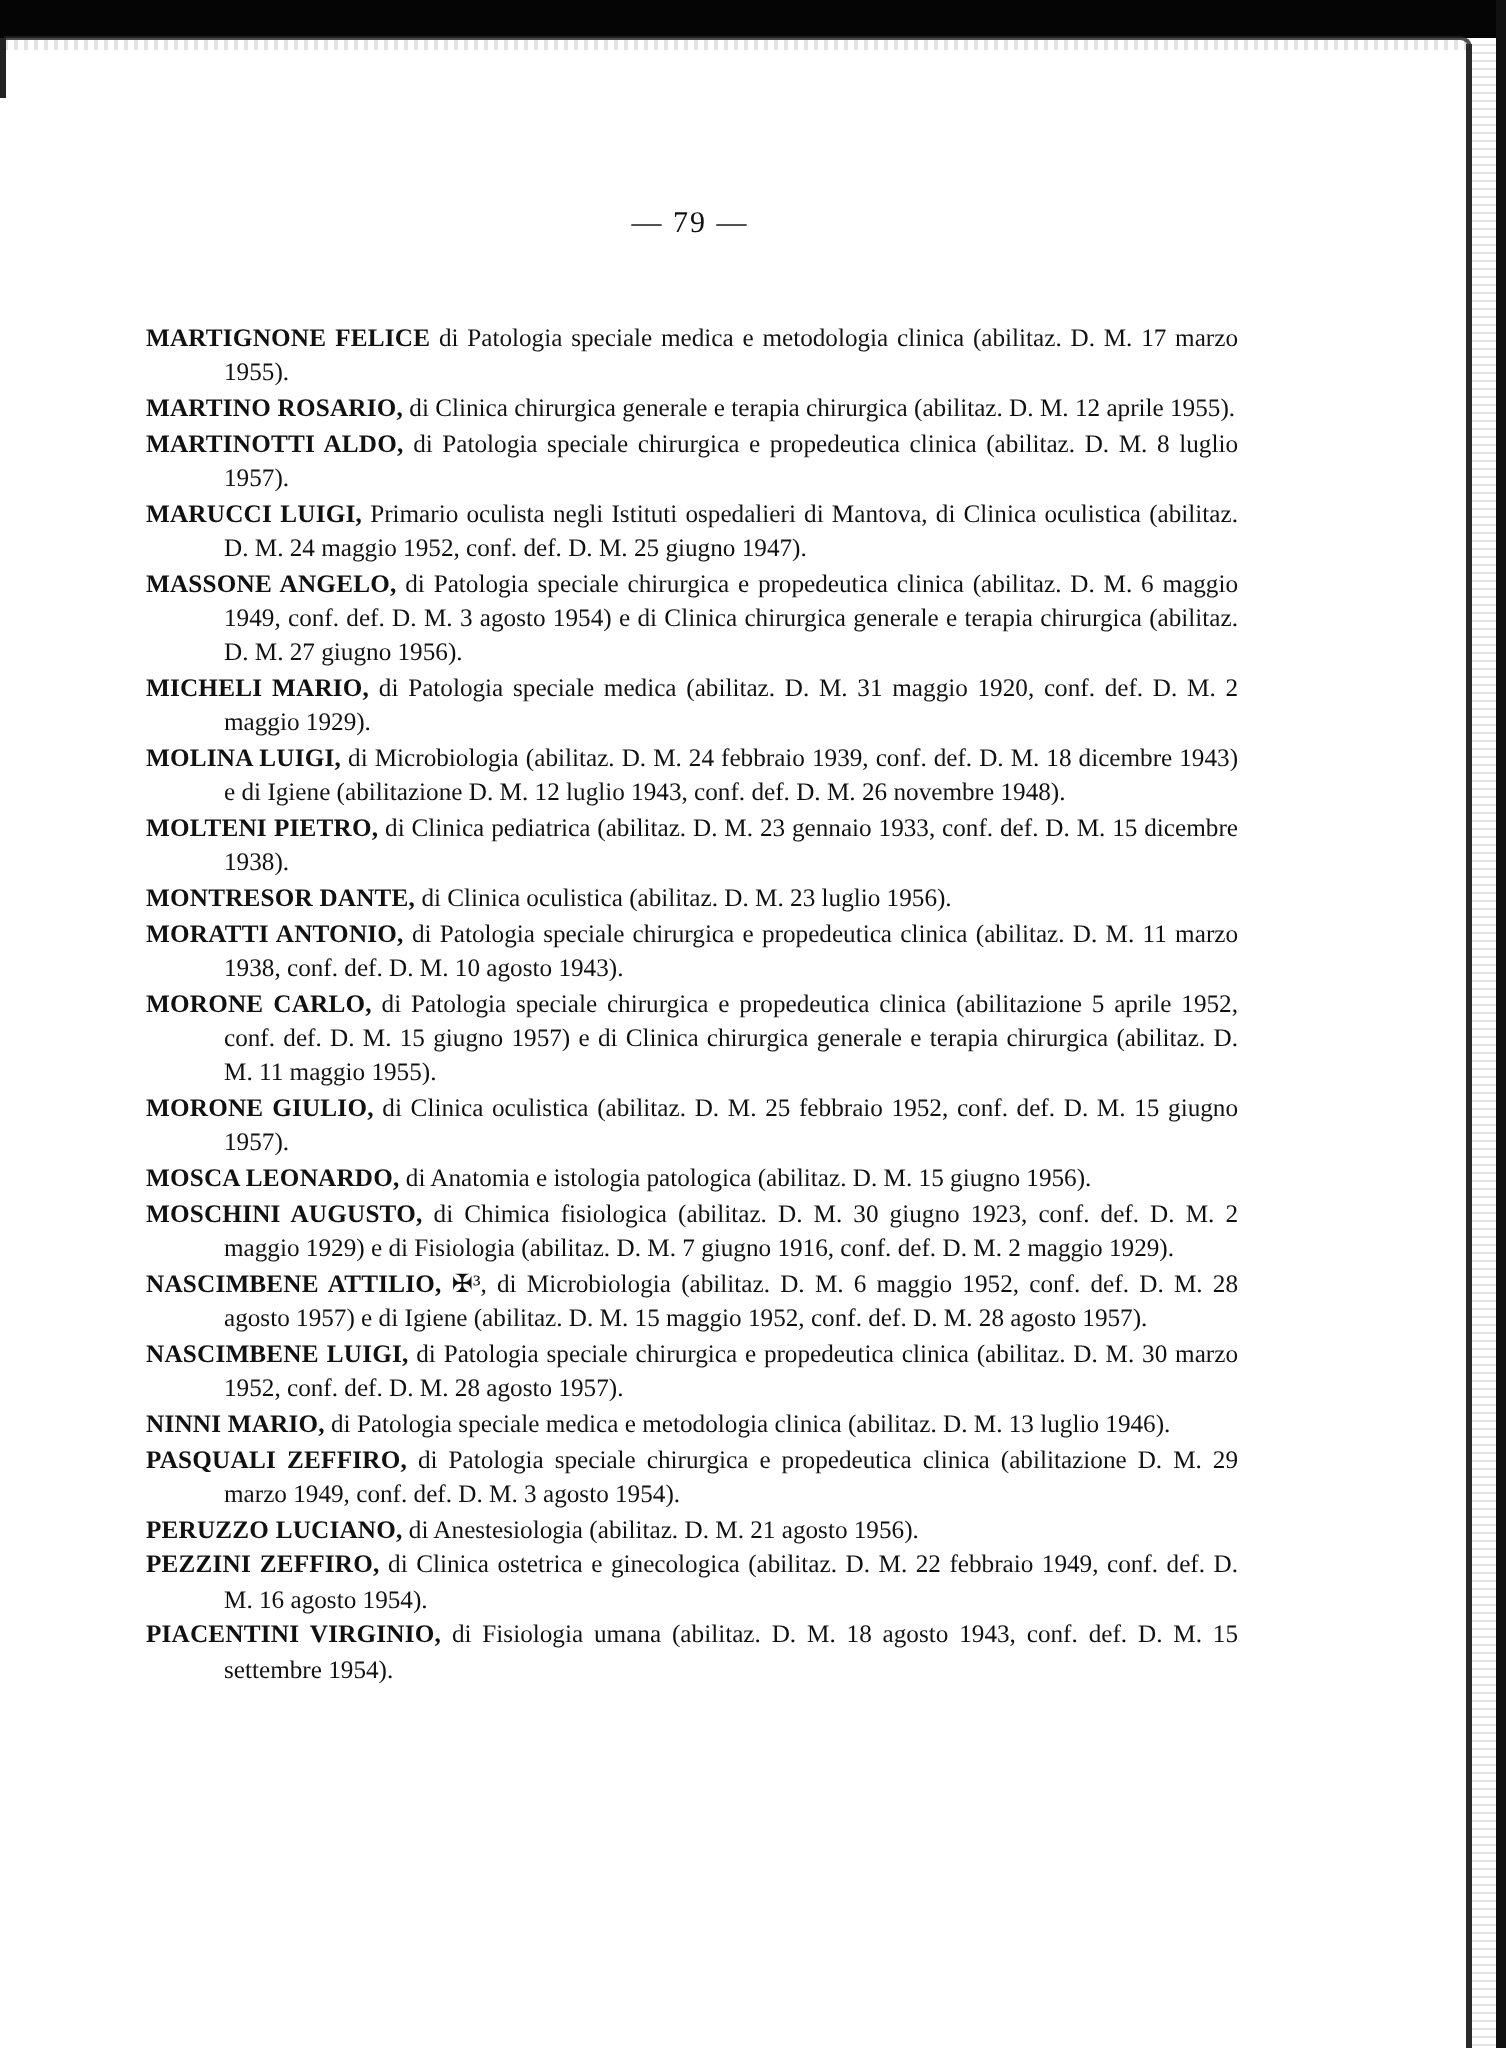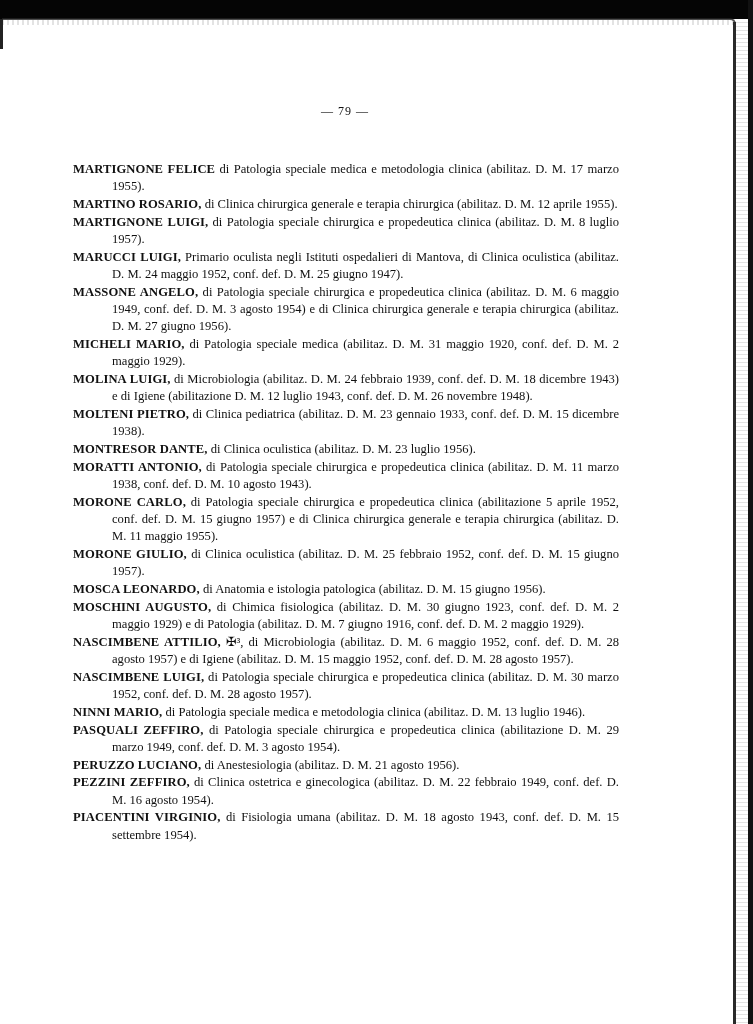--- a/index.html
+++ b/index.html
@@ -30,21 +30,21 @@
   .right-speckle {
     position: absolute; left: 736px; top: 22px; width: 12px; height: 1002px;
     background: repeating-linear-gradient(180deg, #cfcfcf 0 1px, #fff 1px 4px);
     opacity: 0.6;
   }
   .right-dark {
     position: absolute; left: 748px; top: 0; width: 5px; height: 1024px; background: #111;
   }
   .page-number {
     position: absolute; top: 104px; left: 0; width: 690px; text-align: center;
-    font-size: 12px; letter-spacing: 1px;
+    font-size: 15px; letter-spacing: 1px;
   }
   .entries {
     position: absolute; left: 73px; top: 161px; width: 546px;
     font-size: 12.6px; line-height: 17.2px;
   }
   .entry {
     margin: 0 0 0.6px 0;
     padding-left: 39px; text-indent: -39px;
     text-align: justify;
   }
@@ -59,32 +59,32 @@
 <div class="left-edge"></div>
 <div class="right-edge"></div>
 <div class="right-speckle"></div>
 <div class="right-dark"></div>
 
 <div class="page-number">— 79 —</div>
 
 <div class="entries" id="entries">
     <p class="entry"><span class="name">MARTIGNONE FELICE</span><span> di </span><span class="subject">Patologia speciale medica e metodologia clinica</span><span> (abilitaz. D. M. 17 marzo 1955).</span></p>
     <p class="entry"><span class="name">MARTINO ROSARIO,</span><span> di </span><span class="subject">Clinica chirurgica generale e terapia chirurgica</span><span> (abilitaz. D. M. 12 aprile 1955).</span></p>
-    <p class="entry"><span class="name">MARTIGNONE LUIGI,</span><span> di </span><span class="subject">Patologia speciale chirurgica e propedeutica clinica</span><span> (abilitaz. D. M. 8 luglio 1957).</span></p>
+    <p class="entry"><span class="name">MARTINOTTI ALDO,</span><span> di </span><span class="subject">Patologia speciale chirurgica e propedeutica clinica</span><span> (abilitaz. D. M. 8 luglio 1957).</span></p>
     <p class="entry"><span class="name">MARUCCI LUIGI,</span><span> Primario oculista negli Istituti ospedalieri di Mantova, di </span><span class="subject">Clinica oculistica</span><span> (abilitaz. D. M. 24 maggio 1952, conf. def. D. M. 25 giugno 1947).</span></p>
     <p class="entry"><span class="name">MASSONE ANGELO,</span><span> di </span><span class="subject">Patologia speciale chirurgica e propedeutica clinica</span><span> (abilitaz. D. M. 6 maggio 1949, conf. def. D. M. 3 agosto 1954) e di </span><span class="subject">Clinica chirurgica generale e terapia chirurgica</span><span> (abilitaz. D. M. 27 giugno 1956).</span></p>
     <p class="entry"><span class="name">MICHELI MARIO,</span><span> di </span><span class="subject">Patologia speciale medica</span><span> (abilitaz. D. M. 31 maggio 1920, conf. def. D. M. 2 maggio 1929).</span></p>
     <p class="entry"><span class="name">MOLINA LUIGI,</span><span> di </span><span class="subject">Microbiologia</span><span> (abilitaz. D. M. 24 febbraio 1939, conf. def. D. M. 18 dicembre 1943) e di </span><span class="subject">Igiene</span><span> (abilitazione D. M. 12 luglio 1943, conf. def. D. M. 26 novembre 1948).</span></p>
     <p class="entry"><span class="name">MOLTENI PIETRO,</span><span> di </span><span class="subject">Clinica pediatrica</span><span> (abilitaz. D. M. 23 gennaio 1933, conf. def. D. M. 15 dicembre 1938).</span></p>
     <p class="entry"><span class="name">MONTRESOR DANTE,</span><span> di </span><span class="subject">Clinica oculistica</span><span> (abilitaz. D. M. 23 luglio 1956).</span></p>
     <p class="entry"><span class="name">MORATTI ANTONIO,</span><span> di </span><span class="subject">Patologia speciale chirurgica e propedeutica clinica</span><span> (abilitaz. D. M. 11 marzo 1938, conf. def. D. M. 10 agosto 1943).</span></p>
     <p class="entry"><span class="name">MORONE CARLO,</span><span> di </span><span class="subject">Patologia speciale chirurgica e propedeutica clinica</span><span> (abilitazione 5 aprile 1952, conf. def. D. M. 15 giugno 1957) e di </span><span class="subject">Clinica chirurgica generale e terapia chirurgica</span><span> (abilitaz. D. M. 11 maggio 1955).</span></p>
     <p class="entry"><span class="name">MORONE GIULIO,</span><span> di </span><span class="subject">Clinica oculistica</span><span> (abilitaz. D. M. 25 febbraio 1952, conf. def. D. M. 15 giugno 1957).</span></p>
     <p class="entry"><span class="name">MOSCA LEONARDO,</span><span> di </span><span class="subject">Anatomia e istologia patologica</span><span> (abilitaz. D. M. 15 giugno 1956).</span></p>
-    <p class="entry"><span class="name">MOSCHINI AUGUSTO,</span><span> di </span><span class="subject">Chimica fisiologica</span><span> (abilitaz. D. M. 30 giugno 1923, conf. def. D. M. 2 maggio 1929) e di </span><span class="subject">Patologia</span><span> (abilitaz. D. M. 7 giugno 1916, conf. def. D. M. 2 maggio 1929).</span></p>
+    <p class="entry"><span class="name">MOSCHINI AUGUSTO,</span><span> di </span><span class="subject">Chimica fisiologica</span><span> (abilitaz. D. M. 30 giugno 1923, conf. def. D. M. 2 maggio 1929) e di </span><span class="subject">Fisiologia</span><span> (abilitaz. D. M. 7 giugno 1916, conf. def. D. M. 2 maggio 1929).</span></p>
     <p class="entry"><span class="name">NASCIMBENE ATTILIO,</span><span> ✠³, di </span><span class="subject">Microbiologia</span><span> (abilitaz. D. M. 6 maggio 1952, conf. def. D. M. 28 agosto 1957) e di </span><span class="subject">Igiene</span><span> (abilitaz. D. M. 15 maggio 1952, conf. def. D. M. 28 agosto 1957).</span></p>
     <p class="entry"><span class="name">NASCIMBENE LUIGI,</span><span> di Patologia speciale chirurgica e propedeutica clinica (abilitaz. D. M. 30 marzo 1952, conf. def. D. M. 28 agosto 1957).</span></p>
     <p class="entry"><span class="name">NINNI MARIO,</span><span> di </span><span class="subject">Patologia speciale medica e metodologia clinica</span><span> (abilitaz. D. M. 13 luglio 1946).</span></p>
     <p class="entry"><span class="name">PASQUALI ZEFFIRO,</span><span> di </span><span class="subject">Patologia speciale chirurgica e propedeutica clinica</span><span> (abilitazione D. M. 29 marzo 1949, conf. def. D. M. 3 agosto 1954).</span></p>
     <p class="entry"><span class="name">PERUZZO LUCIANO,</span><span> di </span><span class="subject">Anestesiologia</span><span> (abilitaz. D. M. 21 agosto 1956).</span></p>
     <p class="entry"><span class="name">PEZZINI ZEFFIRO,</span><span> di </span><span class="subject">Clinica ostetrica e ginecologica</span><span> (abilitaz. D. M. 22 febbraio 1949, conf. def. D. M. 16 agosto 1954).</span></p>
     <p class="entry"><span class="name">PIACENTINI VIRGINIO,</span><span> di </span><span class="subject">Fisiologia umana</span><span> (abilitaz. D. M. 18 agosto 1943, conf. def. D. M. 15 settembre 1954).</span></p>
   </div>
 
 </body></html>

